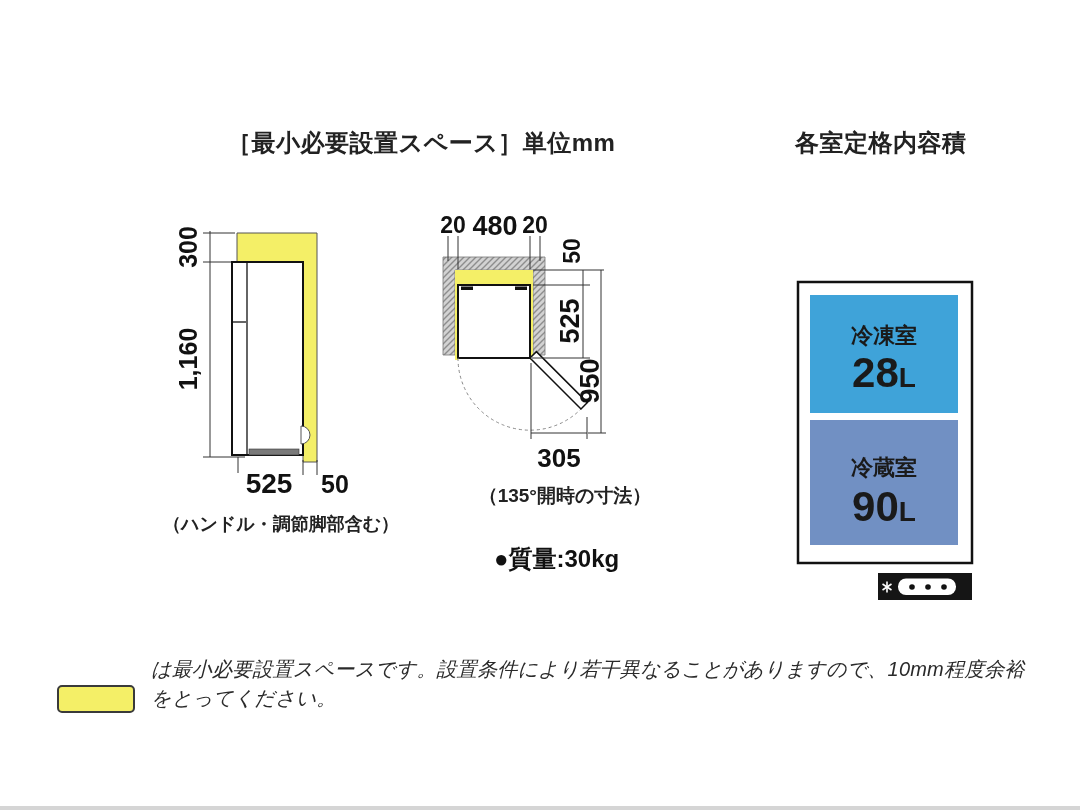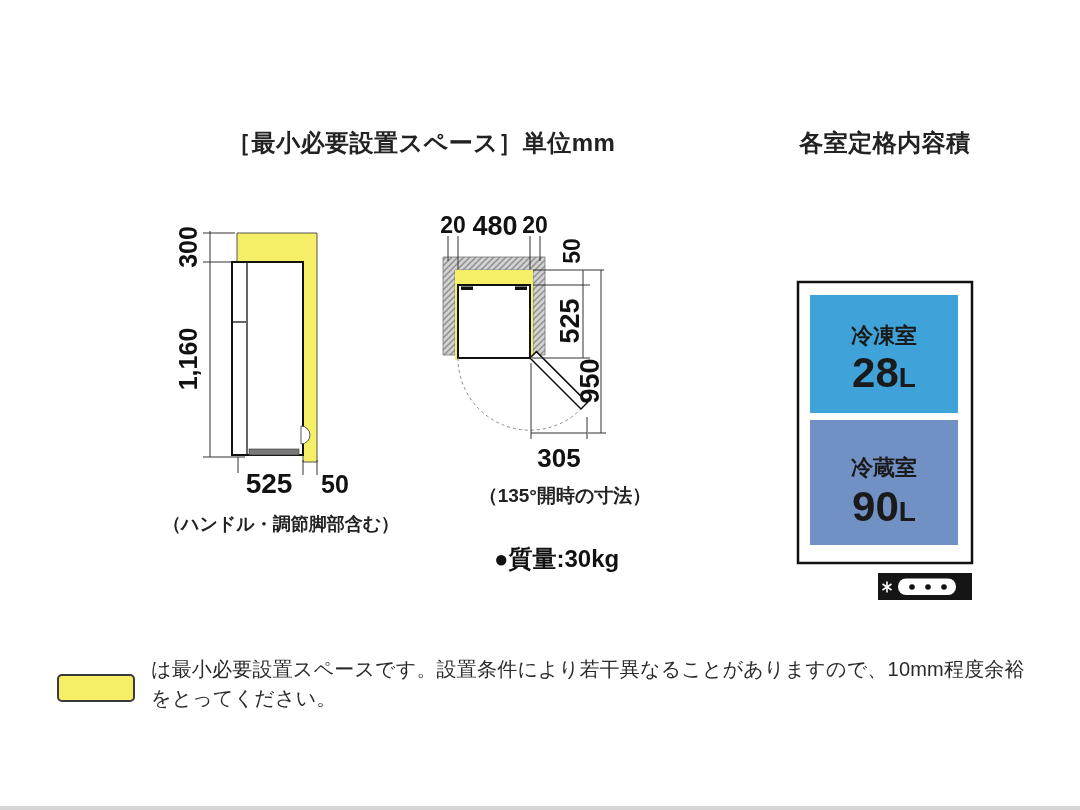--- a/index.html
+++ b/index.html
@@ -1,28 +1,28 @@
 <!DOCTYPE html>
 <html><head>
 <meta charset="utf-8">
 <style>
   html,body{margin:0;padding:0;background:#fff;}
   .page{position:relative;width:1080px;height:810px;background:#ffffff;overflow:hidden;
         font-family:"Liberation Sans","DejaVu Sans",sans-serif;color:#1a1a1a;padding-left:28px;}
   .title{position:absolute;font-size:24px;font-weight:700;letter-spacing:0.5px;color:#222;white-space:nowrap;}
   .title-left{left:227px;top:127px;}
-  .title-right{left:795px;top:127px;width:180px;text-align:center;}
+  .title-right{left:795px;top:127px;width:180px;}
   svg{position:absolute;overflow:visible;}
   .svg-side{left:165px;top:205px;}
   .svg-top{left:420px;top:205px;}
   .svg-cap{left:790px;top:275px;}
   svg text{font-family:"Liberation Sans","DejaVu Sans",sans-serif;fill:#1a1a1a;}
   .dim{font-weight:700;fill:#111;}
   .cap-note{font-weight:600;fill:#222;}
-  .legend{position:absolute;left:57px;top:655px;width:980px;display:flex;align-items:center;}
+  .legend{position:absolute;left:57px;top:655px;width:980px;display:flex;align-items:flex-end;font-style:italic;}
   .swatch{flex:0 0 auto;width:74px;height:24px;margin-top:8px;background:#f4ef67;
           border:2.5px solid #3a3a3a;border-radius:5px;}
   .legend-text{margin-left:16px;font-size:20px;line-height:29px;color:#2a2a2a;letter-spacing:0.2px;}
   .bottom-bar{position:absolute;left:0;bottom:0;width:1080px;height:4px;background:#d5d5d5;}
 </style>
 </head>
 <body>
 
 <div class="page">
 

